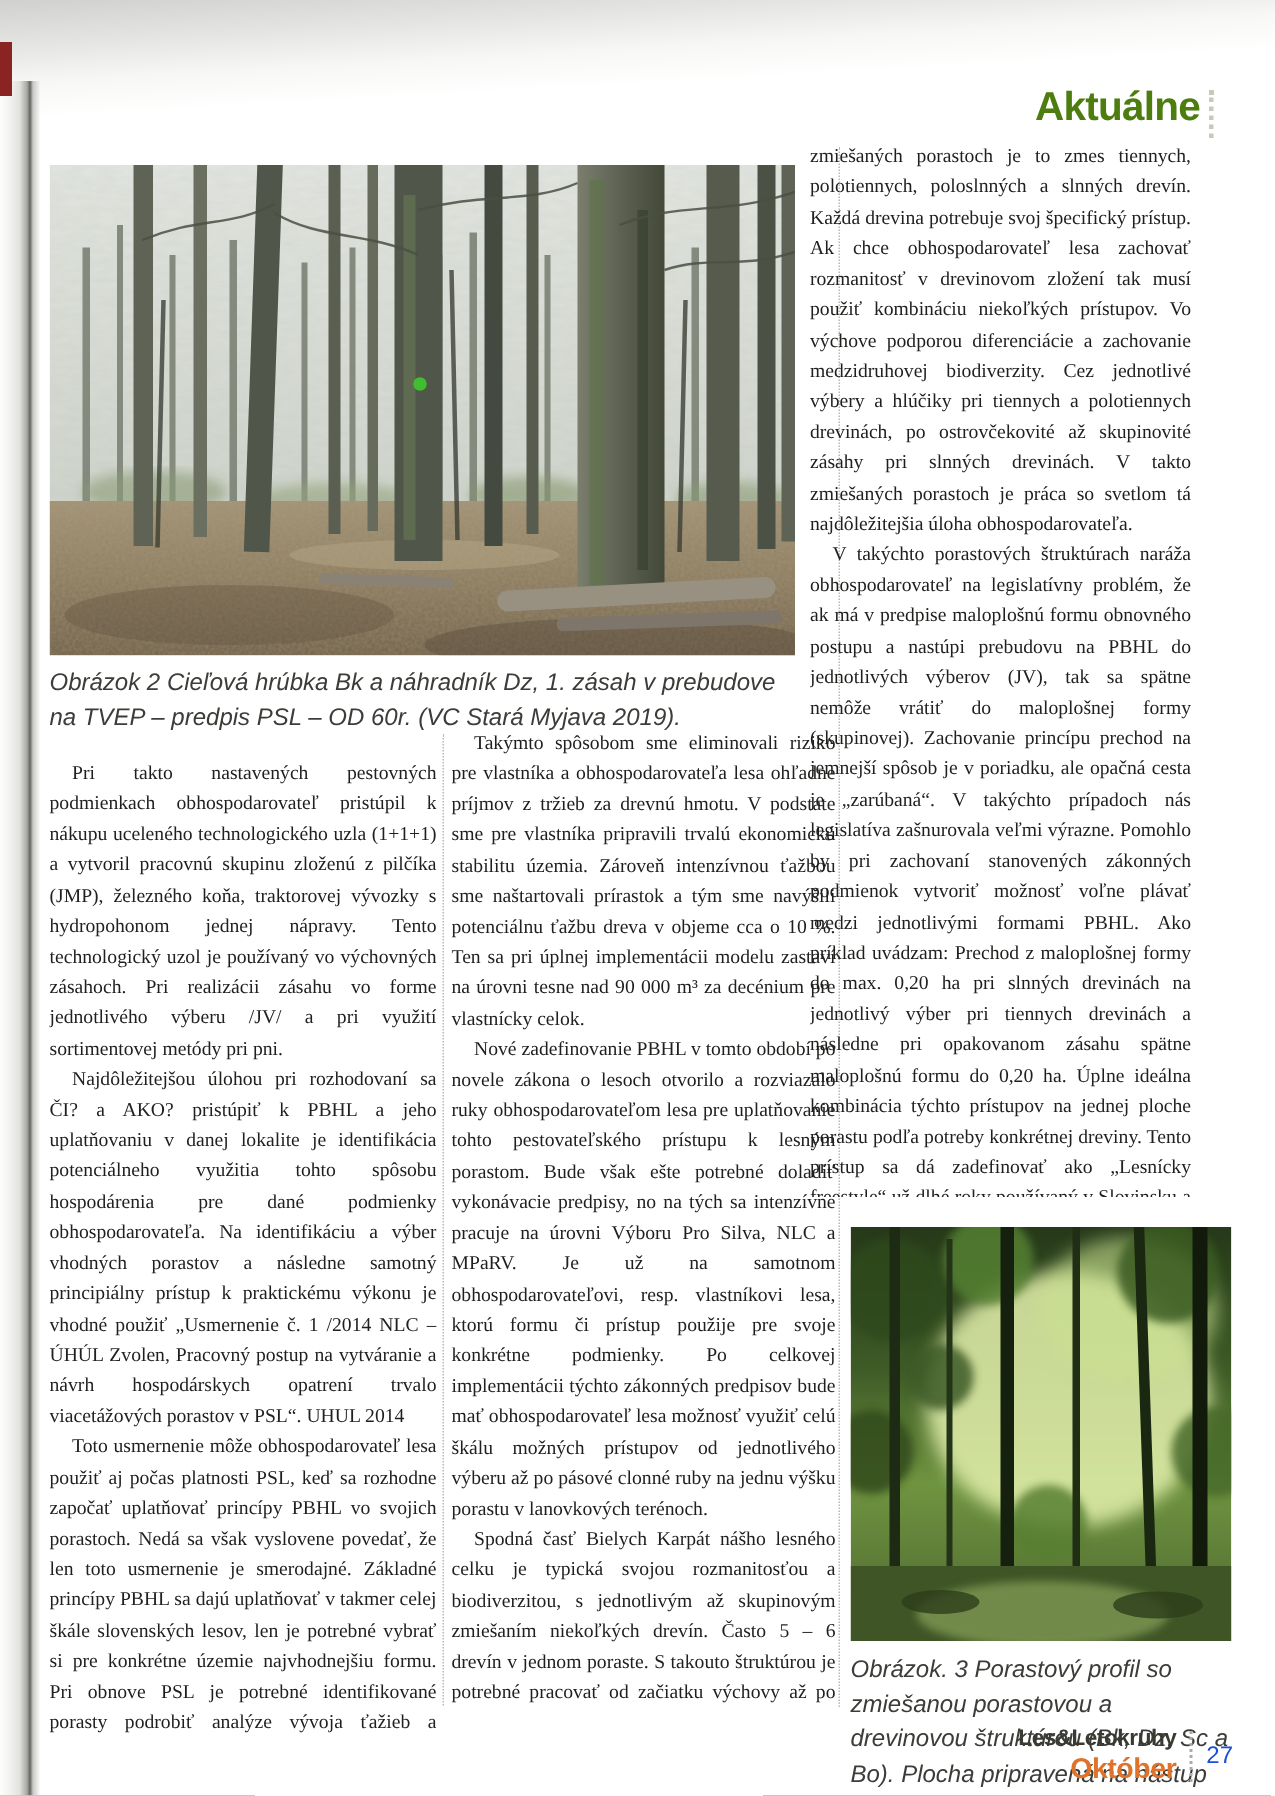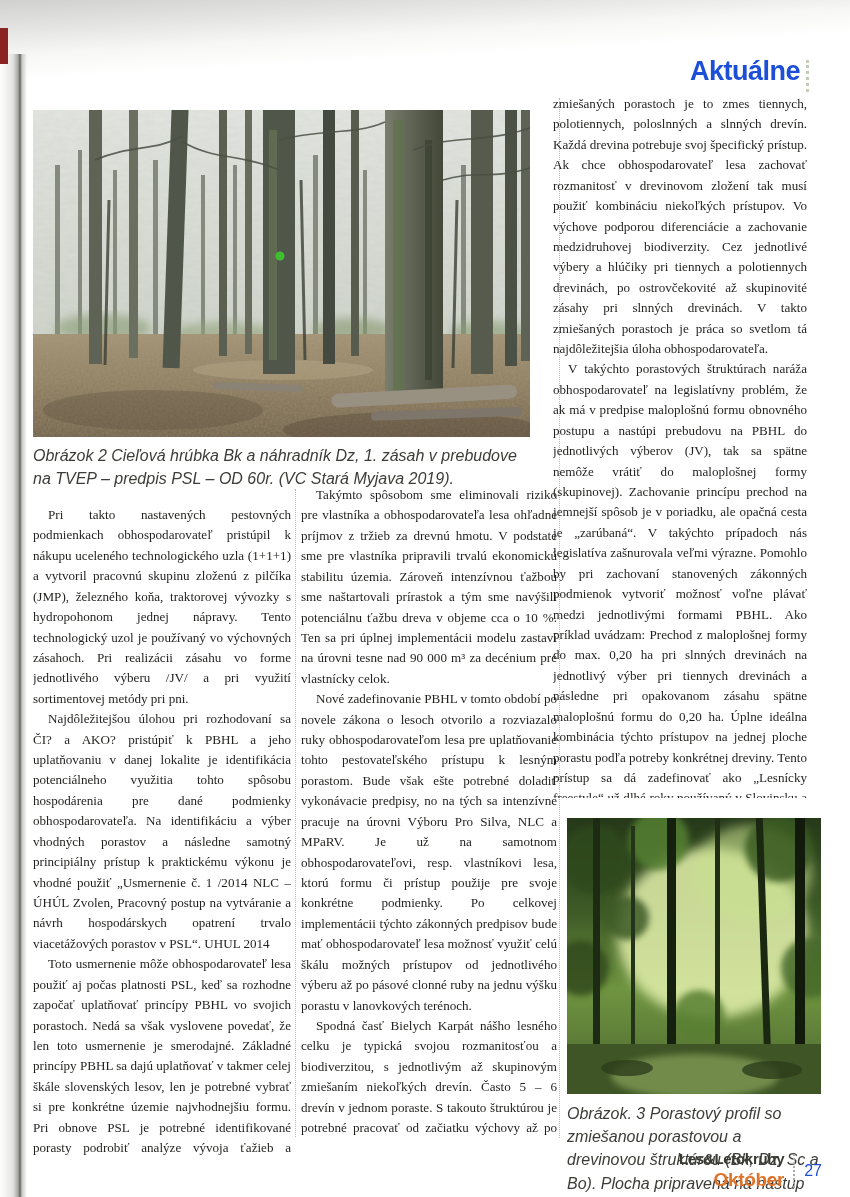--- a/index.html
+++ b/index.html
@@ -7,37 +7,37 @@
          font-family:"Liberation Serif", serif;}
   
   .scan-top{position:absolute;left:-30px;top:-46px;width:960px;height:130px;
             background:linear-gradient(to bottom,#b9b9b7 0,#cfcfcd 46px,#e4e4e2 78px,#f7f7f5 104px,rgba(255,255,255,0) 128px);
             transform:rotate(-3.2deg);transform-origin:left bottom;}
   .spine-shadow{position:absolute;left:0;top:54px;bottom:0;width:27px;
             background:linear-gradient(to right,#fdfdfb 0,#f3f3f1 6px,#e2e2e0 13px,#a8a8a4 18px,#636360 20px,#c9c9c7 22px,rgba(255,255,255,0) 27px);}
   .red-tab{position:absolute;left:0;top:28px;width:8px;height:36px;background:#8a2422;}
   
   .section-label{position:absolute;top:56px;right:50px;font-family:"Liberation Sans",sans-serif;
-            font-weight:700;font-size:27px;letter-spacing:-0.5px;color:#1d4ed8;}
+            font-weight:700;font-size:27px;letter-spacing:-0.5px;color:#4d7c0f;}
   .header-rule{position:absolute;top:60px;right:41px;height:32px;width:0;border-right:3px dotted #c3cbb9;}
   
   .figure1{position:absolute;left:33px;top:110px;width:497px;height:327px;overflow:hidden;}
   .figure2{position:absolute;left:567px;top:818px;width:254px;height:276px;overflow:hidden;}
   .figure1 svg,.figure2 svg{display:block;width:100%;height:100%;}
   .caption{position:absolute;font-family:"Liberation Sans",sans-serif;font-style:italic;
            font-size:16px;line-height:1.45;color:#3c3c38;}
   .caption1{left:33px;top:444px;width:497px;}
   .caption2{left:567px;top:1102px;width:254px;}
   
   .col{position:absolute;overflow:hidden;}
   .col p{margin:0;font-size:13.1px;line-height:20.42px;text-align:justify;color:#1f1f1d;text-indent:15px;}
   .col p.cont{text-indent:0;}
   .col-left{left:33px;top:505px;width:258px;height:658px;}
   .col-mid{left:301px;top:485px;width:256px;height:658px;}
-  .col-right{left:553px;top:94px;width:254px;height:704px;}
+  .col-right{left:540px;top:94px;width:254px;height:704px;}
   .vrule{position:absolute;width:0;border-left:1px dotted #b7b7b5;}
   .vrule1{left:295px;top:489px;height:648px;}
   .vrule2{left:559px;top:98px;height:1040px;}
   
   .footer{position:absolute;top:1150px;right:28px;display:flex;align-items:center;gap:9px;
           font-family:"Liberation Sans",sans-serif;}
   .footer-text{text-align:right;line-height:1.22;}
   .footer-magazine{font-weight:700;font-size:15px;letter-spacing:-0.3px;color:#3a3a32;}
   .footer-month{font-weight:700;font-size:19px;letter-spacing:-0.3px;color:#e0732a;}
   .footer-divider{height:34px;width:0;border-left:2px dotted #ababa7;}

